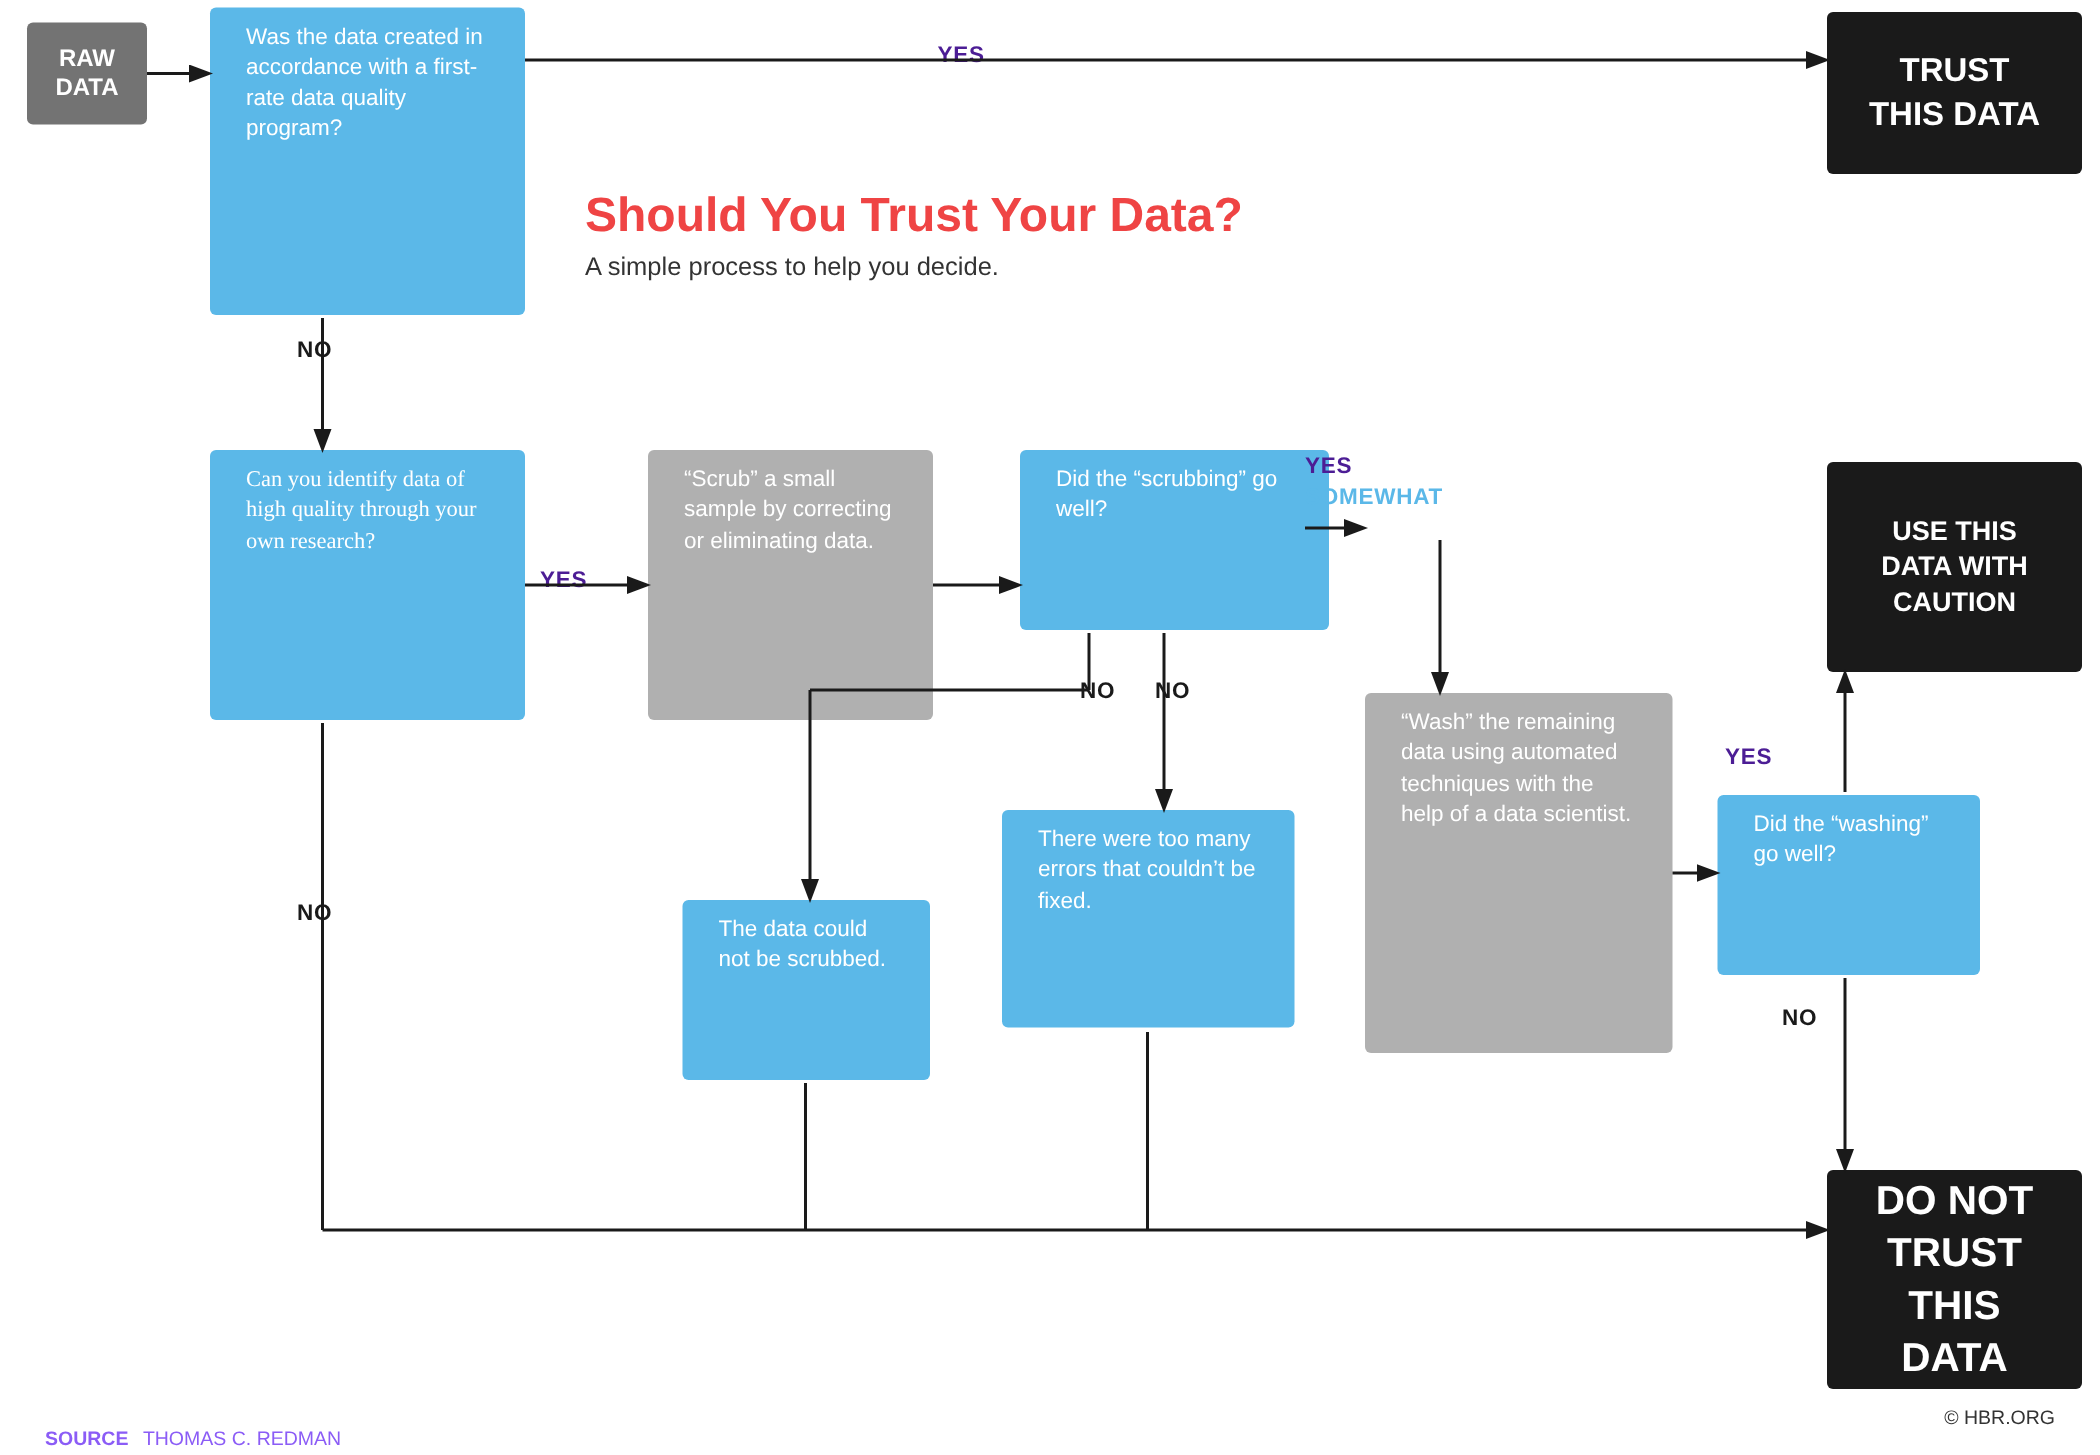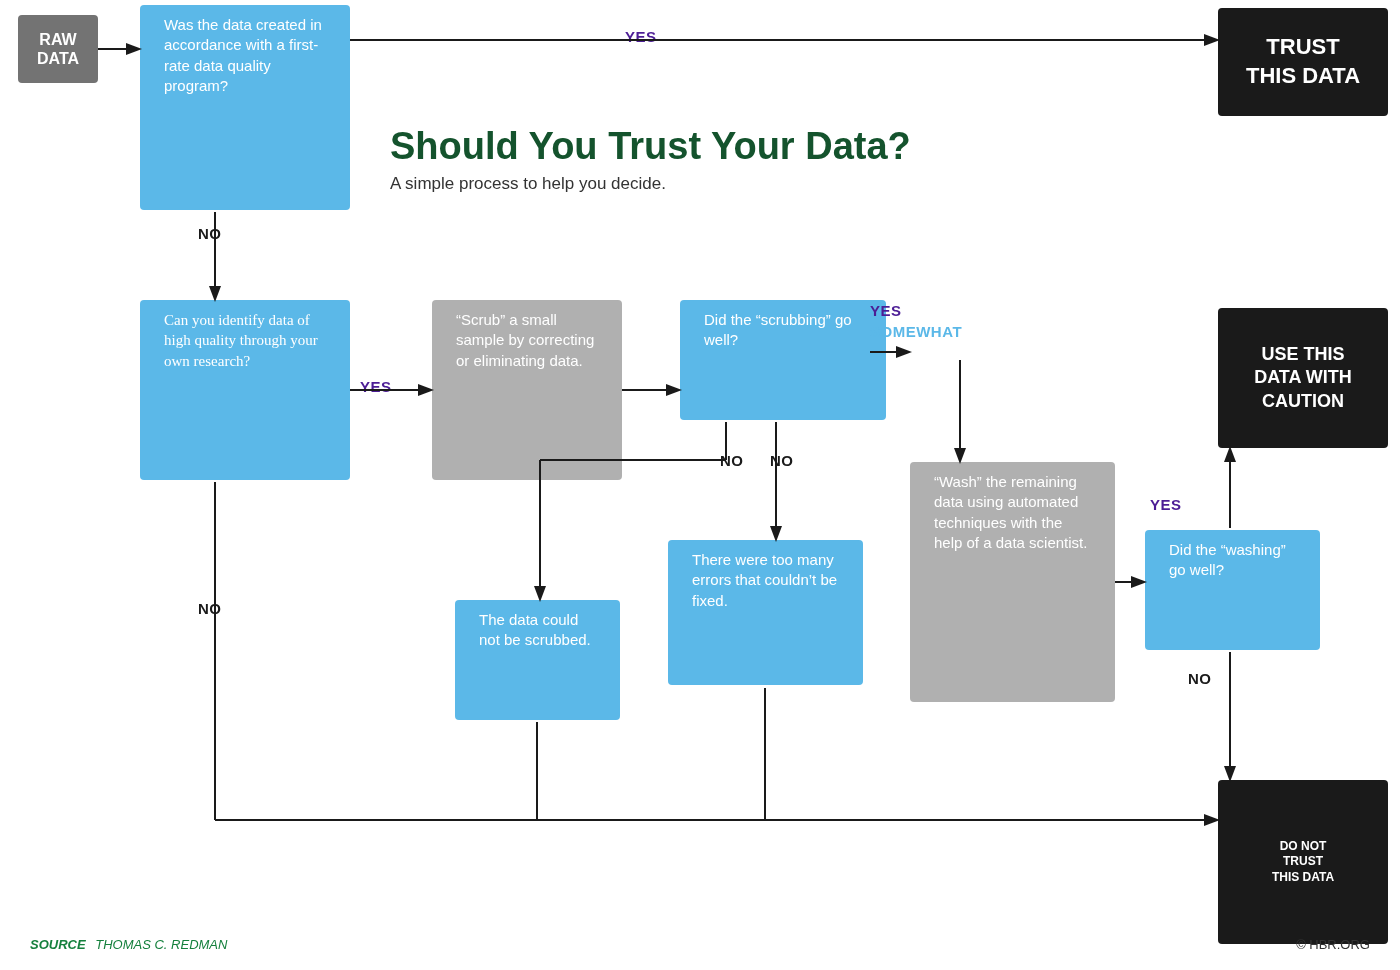--- a/index.html
+++ b/index.html
@@ -55,25 +55,24 @@
       top: 0; left: 0;
       width: 1400px;
       height: 970px;
       pointer-events: none;
     }
     .title-block {
       position: absolute;
     }
     .source-line {
       position: absolute;
-      bottom: 18px;
+      bottom: 4px;
       left: 30px;
       font-size: 13px;
-      color: #15803d;
-      font-style: italic;
+      color: #8b5cf6;
     }
     .source-line strong {
       font-weight: 900;
       font-size: 13px;
     }
     .hbr-line {
       position: absolute;
       bottom: 18px;
       right: 30px;
       font-size: 13px;
@@ -100,21 +99,21 @@
       color: #5bb8e8;
       letter-spacing: 0.5px;
     }
   </style>
 </head>
 <body>
 
 <div class="diagram-container">
 
   <div class="title-block" style="left:390px; top:125px;">
-    <div style="font-size:38px; font-weight:900; color:#14532d; font-family:Arial,sans-serif;">Should You Trust Your Data?</div>
+    <div style="font-size:32px; font-weight:900; color:#ef4444; font-family:Arial,sans-serif;">Should You Trust Your Data?</div>
     <div style="font-size:17px; color:#333; margin-top:6px; font-family:Arial,sans-serif;">A simple process to help you decide.</div>
   </div>
 
   <div class="box box-dark-label" style="left:18px; top:15px; width:80px; height:68px; display:flex; align-items:center; justify-content:center; text-align:center; font-size:16px; line-height:1.2;">
     <span>RAW<br>DATA</span>
   </div>
 
   <div class="box box-blue" style="left:140px; top:5px; width:210px; min-height:205px;">
     <span>Was the data created in accordance with a first-rate data quality program?</span>
   </div>
@@ -148,21 +147,21 @@
   </div>
 
   <div class="box box-black" style="left:1218px; top:8px; width:170px; height:108px; display:flex; align-items:center; justify-content:center; text-align:center; font-size:22px; font-weight:900;">
     <span>TRUST<br>THIS DATA</span>
   </div>
 
   <div class="box box-black" style="left:1218px; top:308px; width:170px; height:140px; display:flex; align-items:center; justify-content:center; text-align:center; font-size:18px; font-weight:900;">
     <span>USE THIS<br>DATA WITH<br>CAUTION</span>
   </div>
 
-  <div class="box box-black" style="left:1218px; top:780px; width:170px; height:164px; display:flex; align-items:center; justify-content:center; text-align:center; font-size:12px; font-weight:900;">
+  <div class="box box-black" style="left:1218px; top:780px; width:170px; height:146px; display:flex; align-items:center; justify-content:center; text-align:center; font-size:27px; font-weight:900;">
     <span>DO NOT<br>TRUST<br>THIS DATA</span>
   </div>
 
   <div class="label-yes" style="left:625px; top:28px;">YES</div>
   <div class="label-yes" style="left:360px; top:378px;">YES</div>
   <div class="label-yes" style="left:870px; top:302px;">YES</div>
   <div class="label-yes" style="left:1150px; top:496px;">YES</div>
 
   <div class="label-somewhat" style="left:870px; top:323px;">SOMEWHAT</div>
 

